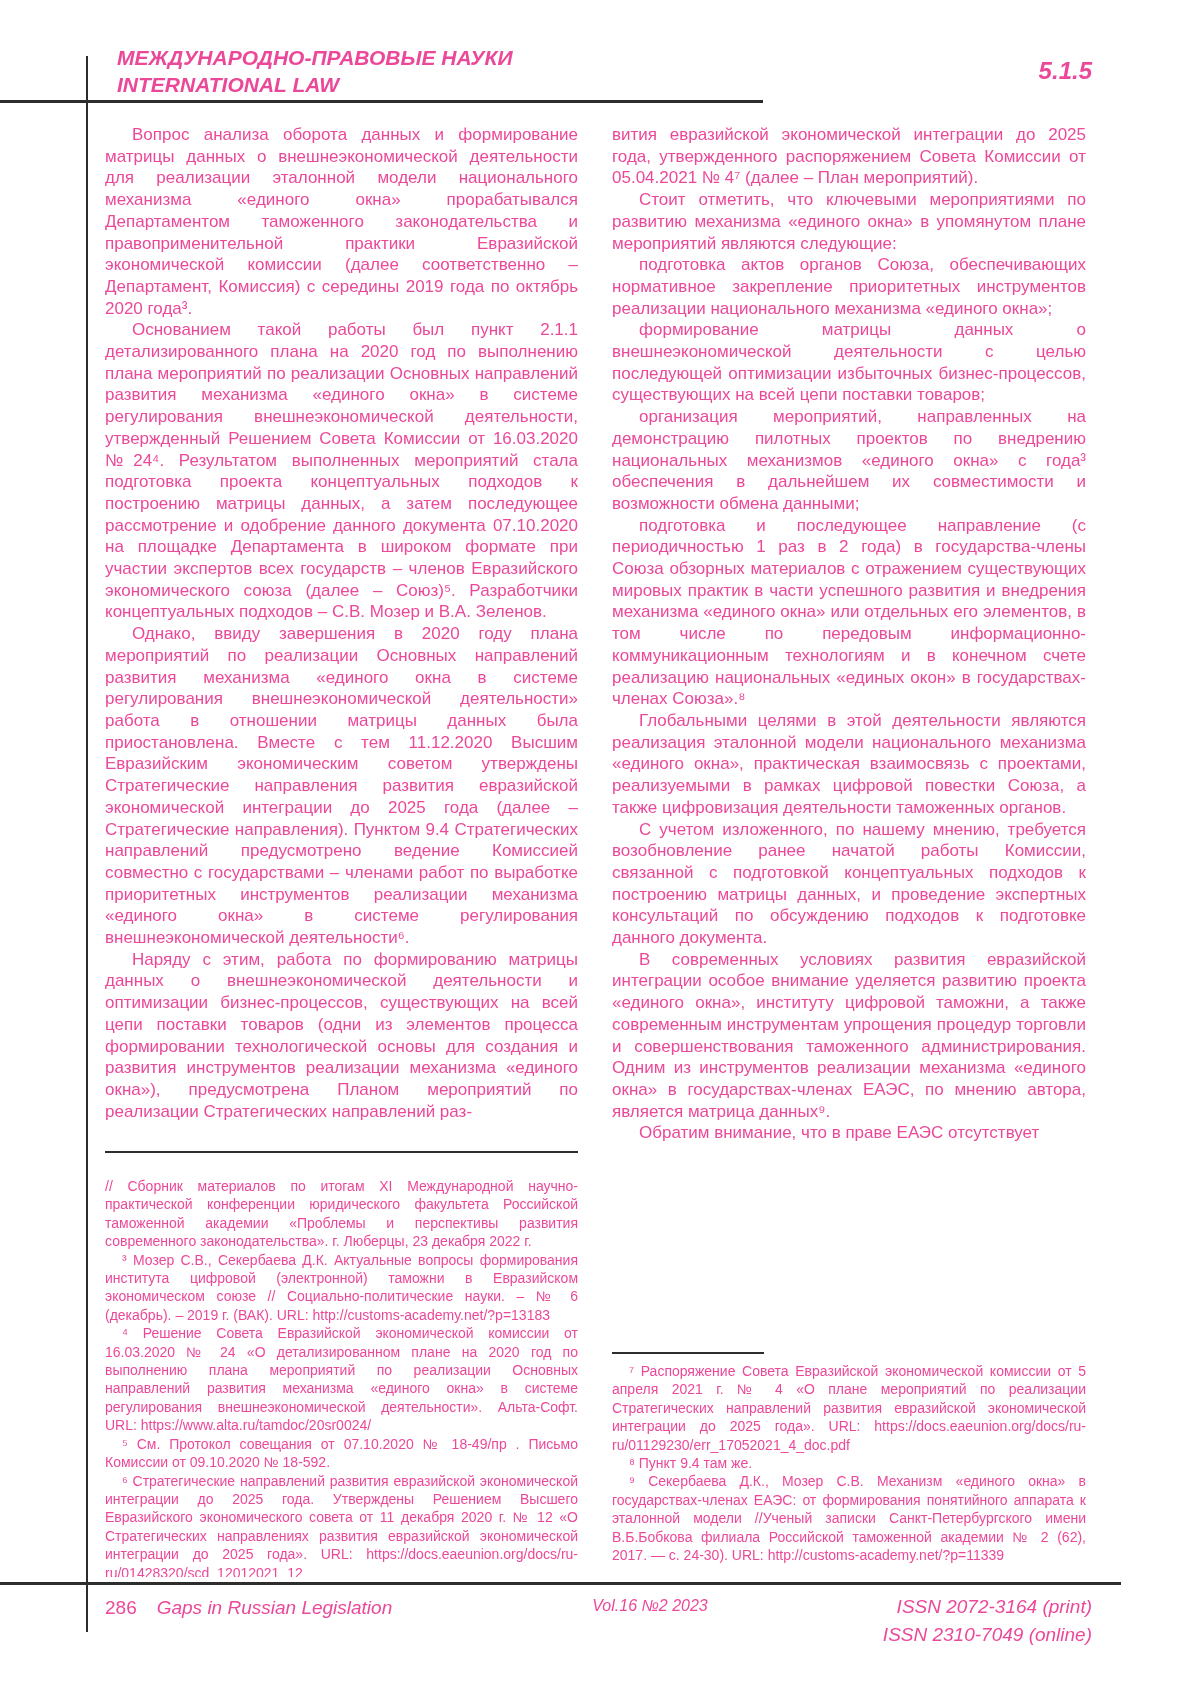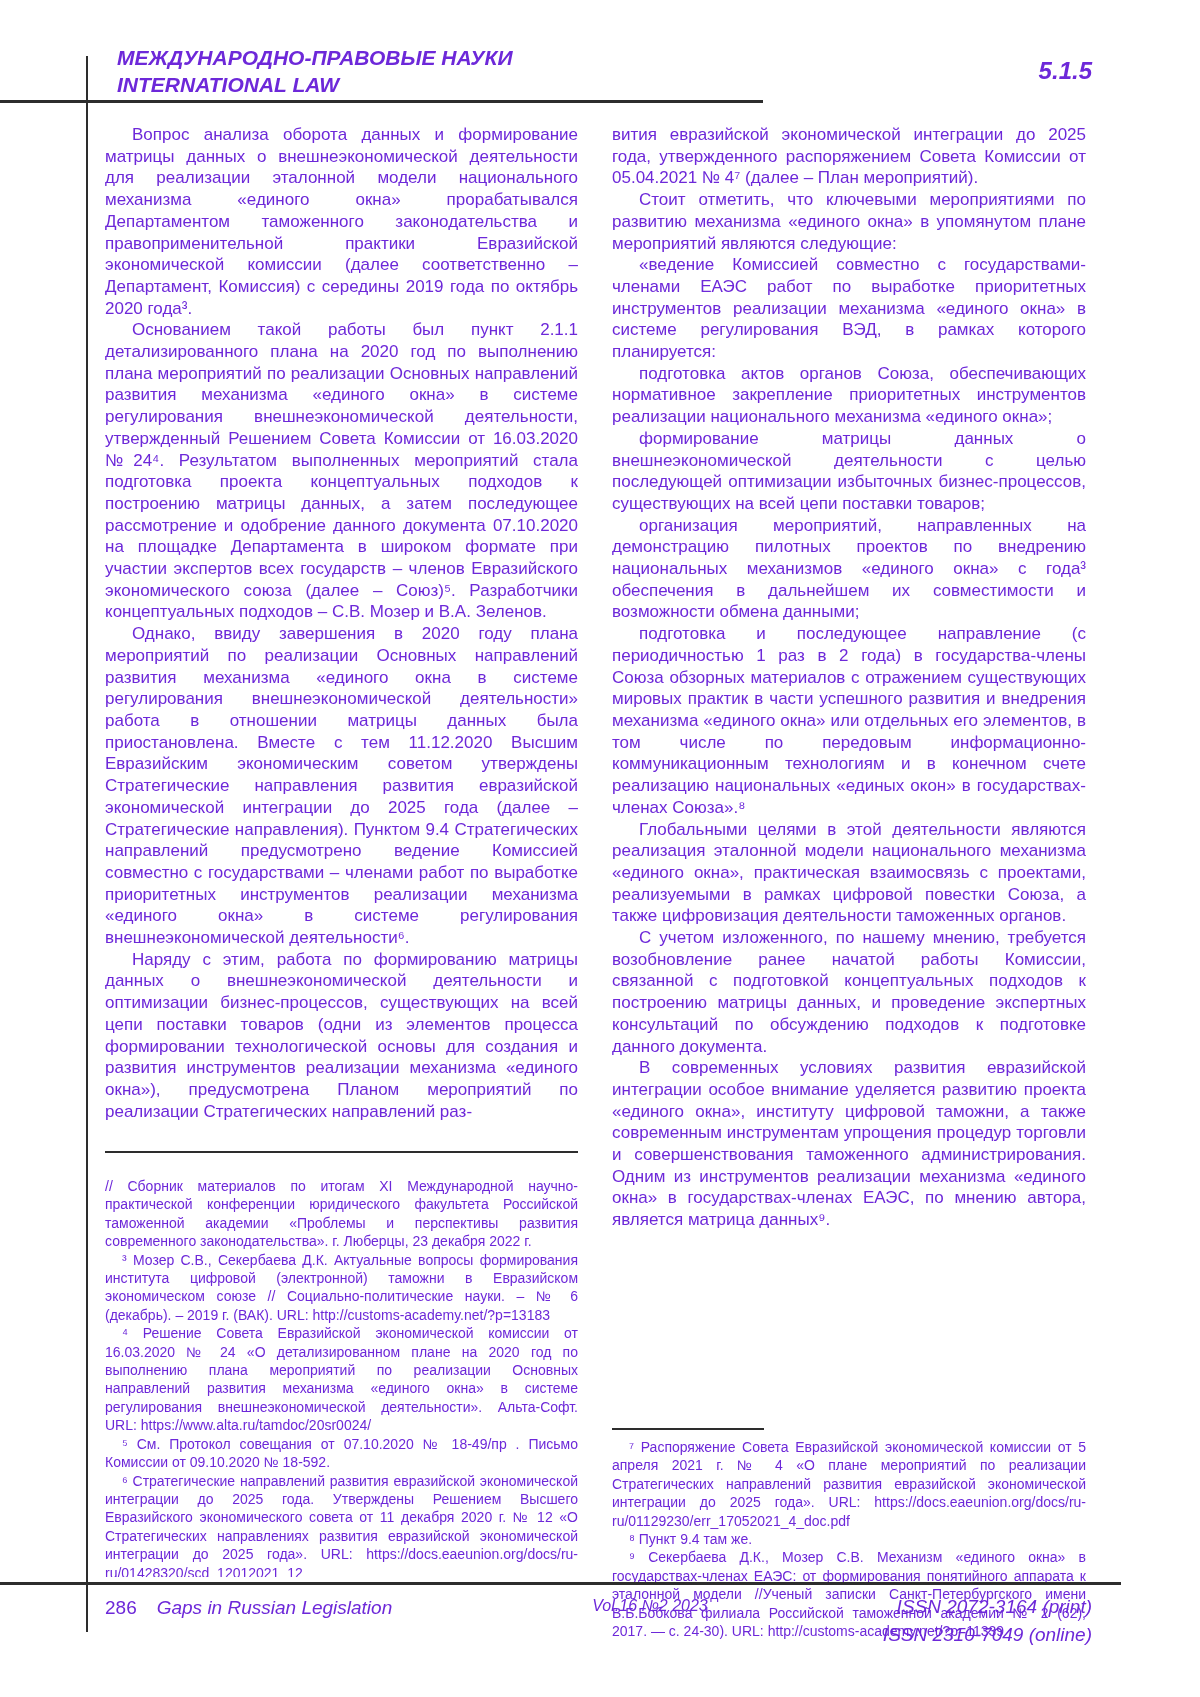--- a/index.html
+++ b/index.html
@@ -1,18 +1,18 @@
 <!DOCTYPE html>
 <html lang="ru"><head>
 <meta charset="utf-8">
 <style>
   html,body { margin:0; padding:0; background:#e9e9e9; }
   .page {
     position:relative; width:1200px; height:1697px; margin:0 auto;
-    background:#ffffff; font-family:"Liberation Sans", sans-serif; color:#6d28d9;
+    background:#ffffff; font-family:"Liberation Sans", sans-serif; color:#ec4899;
     overflow:hidden;
   }
   
   .vline   { position:absolute; left:86px; top:56px; width:2px; height:1576px; background:#2d2d2d; }
   .hdr-rule{ position:absolute; left:0; top:100px; width:763px; height:3px; background:#2d2d2d; }
   .ftr-rule{ position:absolute; left:0; top:1582px; width:1121px; height:3px; background:#2d2d2d; }
 
   
   .rubric { position:absolute; left:117px; top:44px; font-weight:bold; font-style:italic;
             font-size:21px; line-height:27px; white-space:nowrap; }
@@ -24,21 +24,21 @@
               text-align:justify; overflow:hidden; }
   .col1 { left:105px; width:473px; height:1026px; }
   .col2 { left:612px; width:474px; height:1227px; }
   .body-col p { margin:0; text-indent:27px; }
   .body-col p.noindent { text-indent:0; }
 
   
   .fn-col { position:absolute; font-size:14px; line-height:18.4px; text-align:justify; overflow:hidden; }
   .fn1 { left:105px; top:1151px; width:473px; height:426px;
          border-top:2px solid #2d2d2d; padding-top:24px; box-sizing:border-box; }
-  .fn2 { left:612px; top:1428px; width:474px; height:228px; }
+  .fn2 { left:612px; top:1352px; width:474px; height:228px; }
   .fn2::before { content:""; display:block; width:152px; height:2px; background:#2d2d2d; margin-bottom:8px; }
   .fn-col p { margin:0; text-indent:17px; overflow-wrap:anywhere; }
   .fn-col p.noindent { text-indent:0; }
 
   
   .ftr-left   { position:absolute; left:105px; top:1597px; font-size:19px; white-space:nowrap; }
   .ftr-left .num  { font-style:normal; margin-right:20px; }
   .ftr-left .jrnl { font-style:italic; }
   .ftr-center { position:absolute; left:450px; top:1597px; width:400px; text-align:center;
                 font-style:italic; font-size:16px; }
@@ -62,28 +62,28 @@
   <div class="body-col col1">
       <p>Вопрос анализа оборота данных и формирование матрицы данных о внешнеэкономической деятельности для реализации эталонной модели национального механизма «единого окна» прорабатывался Департаментом таможенного законодательства и правоприменительной практики Евразийской экономической комиссии (далее соответственно – Департамент, Комиссия) с середины 2019 года по октябрь 2020 года³.</p>
       <p>Основанием такой работы был пункт 2.1.1 детализированного плана на 2020 год по выполнению плана мероприятий по реализации Основных направлений развития механизма «единого окна» в системе регулирования внешнеэкономической деятельности, утвержденный Решением Совета Комиссии от 16.03.2020 №24⁴. Результатом выполненных мероприятий стала подготовка проекта концептуальных подходов к построению матрицы данных, а затем последующее рассмотрение и одобрение данного документа 07.10.2020 на площадке Департамента в широком формате при участии экспертов всех государств – членов Евразийского экономического союза (далее – Союз)⁵. Разработчики концептуальных подходов – С.В. Мозер и В.А. Зеленов.</p>
       <p>Однако, ввиду завершения в 2020 году плана мероприятий по реализации Основных направлений развития механизма «единого окна в системе регулирования внешнеэкономической деятельности» работа в отношении матрицы данных была приостановлена. Вместе с тем 11.12.2020 Высшим Евразийским экономическим советом утверждены Стратегические направления развития евразийской экономической интеграции до 2025 года (далее – Стратегические направления). Пунктом 9.4 Стратегических направлений предусмотрено ведение Комиссией совместно с государствами – членами работ по выработке приоритетных инструментов реализации механизма «единого окна» в системе регулирования внешнеэкономической деятельности⁶.</p>
       <p>Наряду с этим, работа по формированию матрицы данных о внешнеэкономической деятельности и оптимизации бизнес-процессов, существующих на всей цепи поставки товаров (одни из элементов процесса формировании технологической основы для создания и развития инструментов реализации механизма «единого окна»), предусмотрена Планом мероприятий по реализации Стратегических направлений раз-</p>
     </div>
 
   <div class="body-col col2">
       <p class="noindent">вития евразийской экономической интеграции до 2025 года, утвержденного распоряжением Совета Комиссии от 05.04.2021 № 4⁷ (далее – План мероприятий).</p>
       <p>Стоит отметить, что ключевыми мероприятиями по развитию механизма «единого окна» в упомянутом плане мероприятий являются следующие:</p>
-      <p>«ведение Комиссией совместно с государствами-членами ЕАЭС работ по выработке приоритетных инструментов реализации механизма «единого окна» в системе регулирования ВЭД, в рамках которого планируется:</p>
       <p>подготовка актов органов Союза, обеспечивающих нормативное закрепление приоритетных инструментов реализации национального механизма «единого окна»;</p>
       <p>формирование матрицы данных о внешнеэкономической деятельности с целью последующей оптимизации избыточных бизнес-процессов, существующих на всей цепи поставки товаров;</p>
       <p>организация мероприятий, направленных на демонстрацию пилотных проектов по внедрению национальных механизмов «единого окна» с года³ обеспечения в дальнейшем их совместимости и возможности обмена данными;</p>
       <p>подготовка и последующее направление (с периодичностью 1 раз в 2 года) в государства-члены Союза обзорных материалов с отражением существующих мировых практик в части успешного развития и внедрения механизма «единого окна» или отдельных его элементов, в том числе по передовым информационно-коммуникационным технологиям и в конечном счете реализацию национальных «единых окон» в государствах-членах Союза».⁸</p>
       <p>Глобальными целями в этой деятельности являются реализация эталонной модели национального механизма «единого окна», практическая взаимосвязь с проектами, реализуемыми в рамках цифровой повестки Союза, а также цифровизация деятельности таможенных органов.</p>
       <p>С учетом изложенного, по нашему мнению, требуется возобновление ранее начатой работы Комиссии, связанной с подготовкой концептуальных подходов к построению матрицы данных, и проведение экспертных консультаций по обсуждению подходов к подготовке данного документа.</p>
       <p>В современных условиях развития евразийской интеграции особое внимание уделяется развитию проекта «единого окна», институту цифровой таможни, а также современным инструментам упрощения процедур торговли и совершенствования таможенного администрирования. Одним из инструментов реализации механизма «единого окна» в государствах-членах ЕАЭС, по мнению автора, является матрица данных⁹.</p>
+      <p>Обратим внимание, что в праве ЕАЭС отсутствует</p>
     </div>
 
   <div class="fn-col fn1">
       <p class="noindent">// Сборник материалов по итогам XI Международной научно-практической конференции юридического факультета Российской таможенной академии «Проблемы и перспективы развития современного законодательства». г. Люберцы, 23 декабря 2022 г.</p>
       <p>³ Мозер С.В., Секербаева Д.К. Актуальные вопросы формирования института цифровой (электронной) таможни в Евразийском экономическом союзе // Социально-политические науки. – № 6 (декабрь). – 2019 г. (ВАК). URL: http://customs-academy.net/?p=13183</p>
       <p>⁴ Решение Совета Евразийской экономической комиссии от 16.03.2020 № 24 «О детализированном плане на 2020 год по выполнению плана мероприятий по реализации Основных направлений развития механизма «единого окна» в системе регулирования внешнеэкономической деятельности». Альта-Софт. URL: https://www.alta.ru/tamdoc/20sr0024/</p>
       <p>⁵ См. Протокол совещания от 07.10.2020 № 18-49/пр . Письмо Комиссии от 09.10.2020 № 18-592.</p>
       <p>⁶ Стратегические направлений развития евразийской экономической интеграции до 2025 года. Утверждены Решением Высшего Евразийского экономического совета от 11 декабря 2020 г. № 12 «О Стратегических направлениях развития евразийской экономической интеграции до 2025 года». URL: https://docs.eaeunion.org/docs/ru-ru/01428320/scd_12012021_12</p>
     </div>
 

